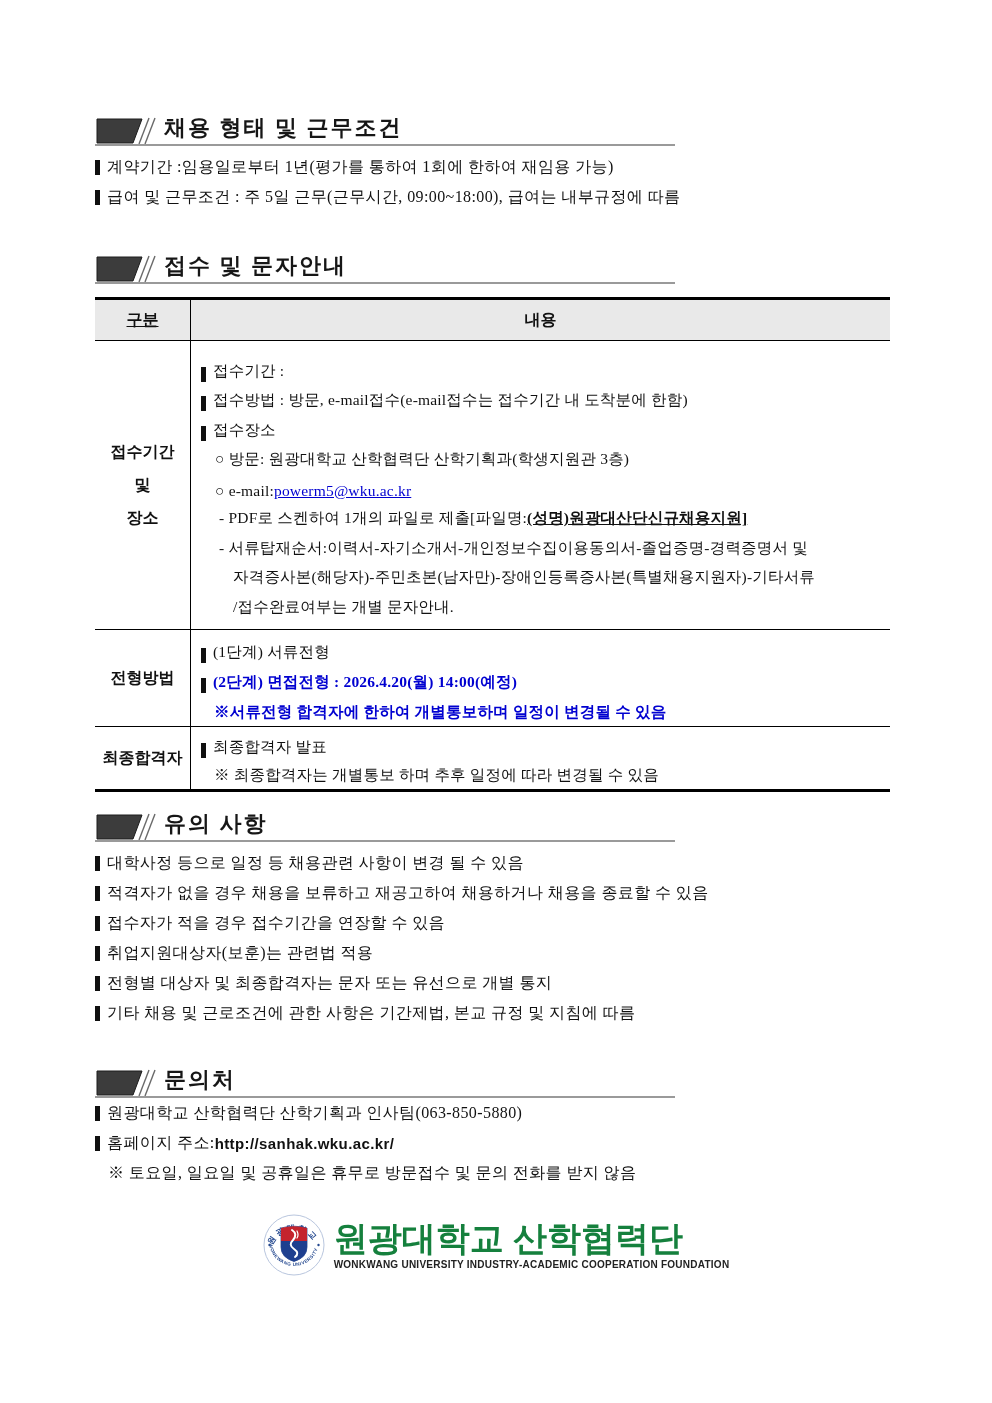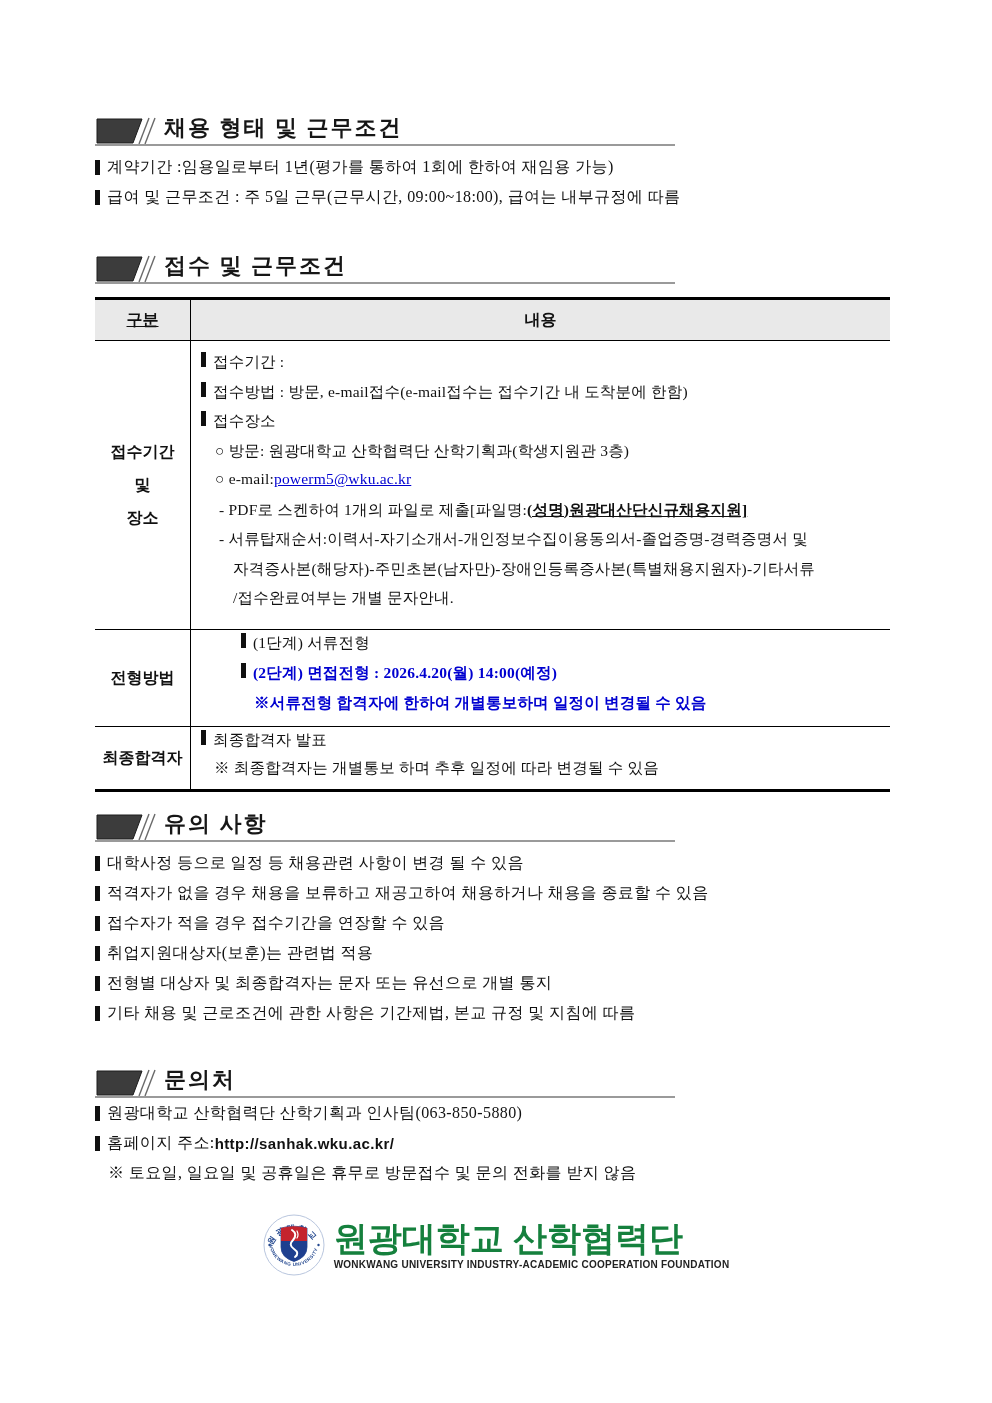--- a/index.html
+++ b/index.html
@@ -35,22 +35,22 @@
   .tr + .tr { border-top:1px solid #000; }
   .td-label {
     flex:none; width:96px; border-right:1px solid #000;
     display:flex; flex-direction:column; align-items:center; justify-content:center;
     font-weight:bold; font-size:16px; text-align:center; line-height:33px;
   }
   .td-body { flex:1; padding:11px 6px 11px 10px; }
   .tr-head { height:40px; background:#e9e9e9; }
   .tr-head .td-label { line-height:normal;text-decoration:underline; }
   .tr-head .td-body { display:flex; align-items:center; justify-content:center; padding:0; font-weight:bold; font-size:16px; }
-  .tline { display:flex; align-items:flex-start; height:29.5px; letter-spacing:0.2px; white-space:nowrap; }
-  .t2line { height:30px;margin-left:40px; }
+  .tline { display:flex; align-items:flex-end; height:29.5px; letter-spacing:0.2px; white-space:nowrap; }
+  .t2line { height:30px; }
   .t3line { height:28px; }
   .ind1 { padding-left:14px; }   
   .ind2 { padding-left:18px; }   
   .cont  { padding-left:32px; }
   .bluebold { color:#0000d0; font-weight:bold; }
   .filename { font-weight:bold; text-decoration:underline; color:#101010; }
   a.email { color:#0000d0; text-decoration:underline; cursor:pointer; }
   .urlbold { font-weight:bold; font-family:"Liberation Sans","DejaVu Sans",sans-serif; font-size:15px; }
   
   .logo-wrap {
@@ -91,21 +91,21 @@
       <span>급여 및 근무조건 : 주 5일 근무(근무시간, 09:00~18:00), 급여는 내부규정에 따름</span>
     </div>
   </div>
 
   <div class="sec-header" style="top:250px;">
     <svg class="banner-icon" viewBox="0 0 62 30">
       <polygon points="2,5 47,5 38,29 2,29" fill="#3c3c3c" stroke="#1c1c1c" stroke-width="1"></polygon>
       <line x1="54" y1="4" x2="44" y2="30" stroke="#6a6a6a" stroke-width="1.4"></line>
       <line x1="60" y1="4" x2="50" y2="30" stroke="#6a6a6a" stroke-width="1.4"></line>
     </svg>
-    <span class="sec-title">접수 및 근무조건</span>
+    <span class="sec-title">접수 및 문자안내</span>
   </div>
 
   <div class="tbl">
     <div class="tr tr-head">
       <div class="td-label">구분</div>
       <div class="td-body">내용</div>
     </div>
 
     <div class="tr">
       <div class="td-label">

